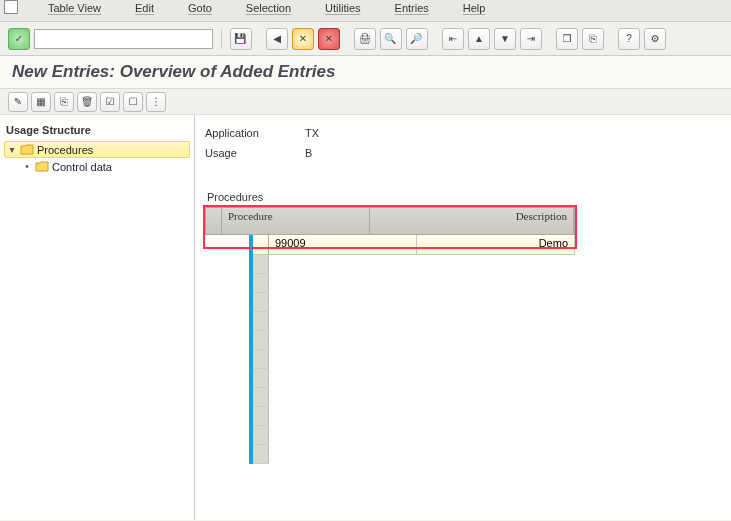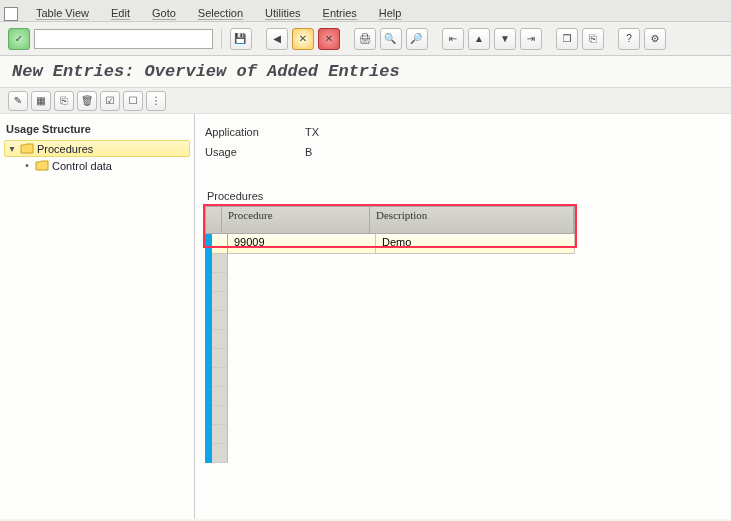--- a/index.html
+++ b/index.html
@@ -1,34 +1,34 @@
 <!DOCTYPE html>
 <html><head>
 <meta charset="utf-8">
 <style>
   * { box-sizing: border-box; margin: 0; padding: 0; }
   html, body { width: 731px; height: 521px; font-family: Arial, sans-serif; font-size: 11px; background: #f5f5f0; overflow: hidden; }
   
   
-  .menubar { display: flex; align-items: flex-end; height: 22px; background: #e8e8e4; border-bottom: 1px solid #ccc; padding-left: 4px; gap: 6px; }
+  .menubar { display: flex; align-items: flex-start; height: 22px; background: #e8e8e4; border-bottom: 1px solid #ccc; padding-left: 4px; gap: 18px; }
   .menubar .menu-icon { width: 14px; height: 14px; border: 1px solid #888; background: #fff; margin-right: 4px; }
   .menubar .menu-item { padding: 2px 8px; color: #333; cursor: default; text-decoration: underline; text-decoration-color: #aaa; text-underline-offset: 2px; }
 
   
   .toolbar { display: flex; align-items: center; height: 34px; background: #f0f0ec; border-bottom: 1px solid #ccc; padding: 4px 8px; gap: 4px; }
   .tb-btn { width: 22px; height: 22px; border: 1px solid #bbb; border-radius: 3px; background: linear-gradient(#fff,#eee); display: flex; align-items: center; justify-content: center; font-size: 10px; color: #444; }
   .tb-btn.green { background: radial-gradient(#beb,#7c7); border-color:#6a6; }
   .tb-btn.red { background: radial-gradient(#f99,#d55); border-color:#a33; }
   .tb-btn.yellow { background: radial-gradient(#ffd,#fc6); border-color:#c93; }
   .tb-input { flex: 0 0 130px; height: 20px; border: 1px solid #aaa; background: #fff; }
   .tb-sep { width: 1px; height: 20px; background: #ccc; margin: 0 4px; }
   .tb-spacer { width: 6px; }
 
   
-  .title-bar { padding: 6px 12px; background: #f9f9f5; border-bottom: 1px solid #dadada; font-family: Liberation Mono, monospace; }
+  .title-bar { padding: 6px 12px; background: #f9f9f5; border-bottom: 1px solid #dadada; }
   .title-bar h1 { font-size: 17px; font-style: italic; font-weight: bold; color: #4a4a52; }
 
   
   .subtoolbar { display: flex; align-items: center; height: 26px; padding: 2px 8px; gap: 3px; background: #f0f0ec; border-bottom:1px solid #e0e0e0;}
   .subtoolbar .tb-btn { width: 20px; height: 20px; }
 
   
   .main { display: flex; height: calc(100% - 22px - 34px - 34px - 26px); }
   .sidebar { width: 195px; background: #fdfdfb; border-right: 1px solid #ccc; padding: 6px 4px; }
   .sidebar-title { font-weight: bold; color: #333; padding: 3px 2px; }
@@ -44,22 +44,22 @@
   .meta-label { width: 100px; color: #333; }
   .meta-value { color: #333; }
 
   .table-section { margin-top: 28px; }
   .section-label { color: #333; margin-bottom: 4px; padding-left:2px;}
   .grid-wrap { position: relative; width: 370px; }
   .highlight-box { position: absolute; top: -2px; left: -2px; width: 374px; height: 44px; border: 2px solid #ff3050; pointer-events:none; z-index:5; }
   .grid-header { display: flex; background: linear-gradient(#d8d8d0,#c8c8c0); border:1px solid #aaa; height:28px;font-family:Liberation Serif, serif; }
   .grid-header .cell { padding: 2px 6px; color:#333; border-right:1px solid #aaa; }
   .col-proc { width: 148px; }
-  .col-desc { flex:1; }
-  .grid-body { border-left:7px solid #0ea5e9; }
+  .col-desc { flex:1;text-align:right; }
+  .grid-body { border-left:4px solid #0ea5e9;margin-left:44px; }
   .grid-row { display:flex; height:20px; }
   .grid-row .cell { border-right:1px solid #c8c8c0; border-bottom:1px solid #c8c8c0; padding:2px 6px; background:#fff; }
   .grid-row.input .cell { background: linear-gradient(#fffef0,#fffad0); }
   .grid-row .c0 { width:16px; background:#d0d0c8; border-right:1px solid #aaa; }
   .empty-row { display:flex; height:19px; }
   .empty-row .sel-cell { width:16px; background:#d8d8d0; border-right:1px solid #bbb; border-bottom:1px solid #ccc; }
 
   svg.folder { width:14px; height:12px; }
 </style>
 </head>

